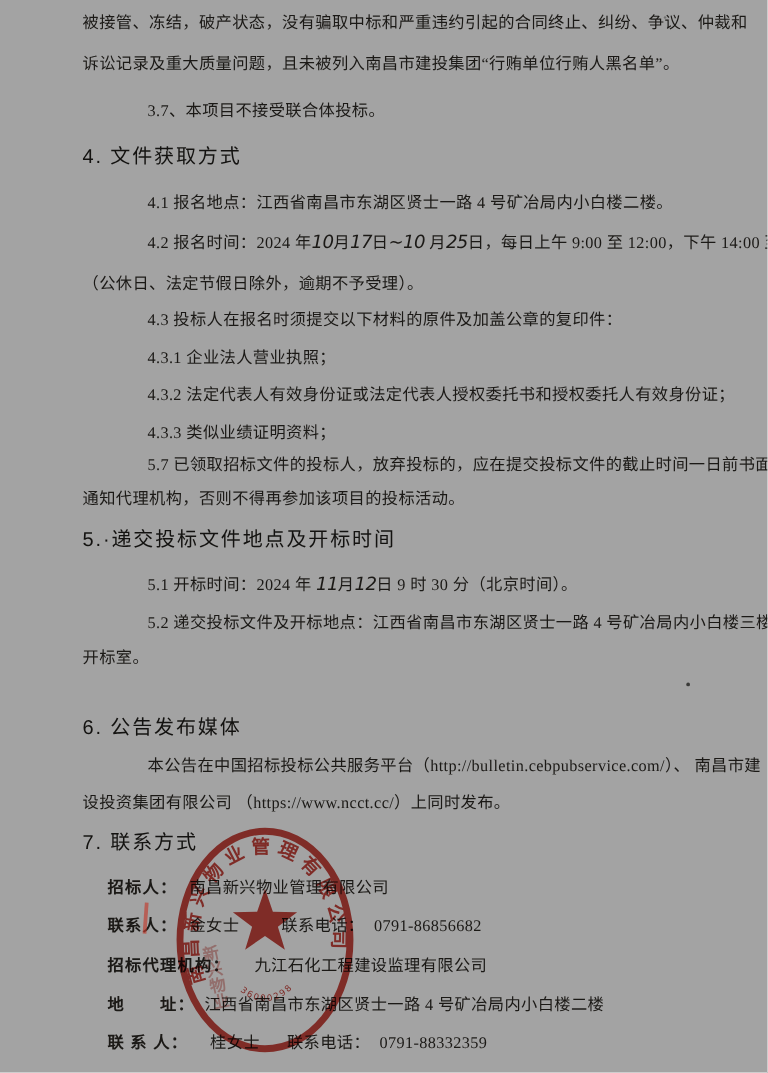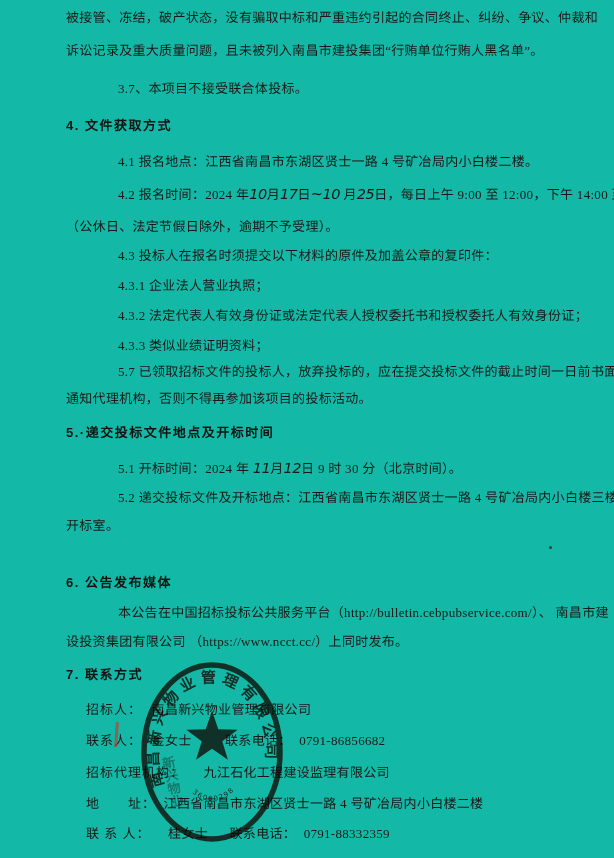--- a/index.html
+++ b/index.html
@@ -1,50 +1,50 @@
 <!DOCTYPE html>
 <html lang="zh-CN"><head>
 <meta charset="utf-8">
 <style>
   html,body{margin:0;padding:0;}
   body{background:#e8e8e8;}
   .page{
     position:relative;
     width:614px;height:858px;
     margin:0 auto;
-    background:#14b8a6;
+    background:#a3a3a3;
     overflow:hidden;
     font-family:"Liberation Serif","DejaVu Serif",serif;
     color:#1b1916;
   }
   .line{
     position:absolute;
     left:66px;
     white-space:nowrap;
     font-size:13px;
     line-height:20px;
     letter-spacing:0.3px;
     font-weight:500;
   }
   .indent{left:94px;margin-left:24px;}
   .heading{
     font-family:"Liberation Sans","DejaVu Sans",sans-serif;
-    font-weight:bold;
-    font-size:13px;
+    font-weight:normal;
+    font-size:16px;
     letter-spacing:1.5px;
     color:#131210;
   }
   .hand{
     font-family:"DejaVu Sans",sans-serif;
     font-style:italic;
     font-size:14.5px;
     font-weight:500;
     letter-spacing:-0.5px;
   }
-  .contact-row .lbl{letter-spacing:1px;}
+  .contact-row .lbl{letter-spacing:1px;font-weight:bold;}
   .g6{margin-left:6px;}
   .g4{margin-left:4px;text-align:right;}
   .g14{margin-left:14px;}
   .g16{margin-left:16px;margin-top:15px;}
   .g18{margin-left:18px;}
   .g30{margin-left:30px;}
   
   .stamp{
     position:absolute;
     left:135px;top:658px;

